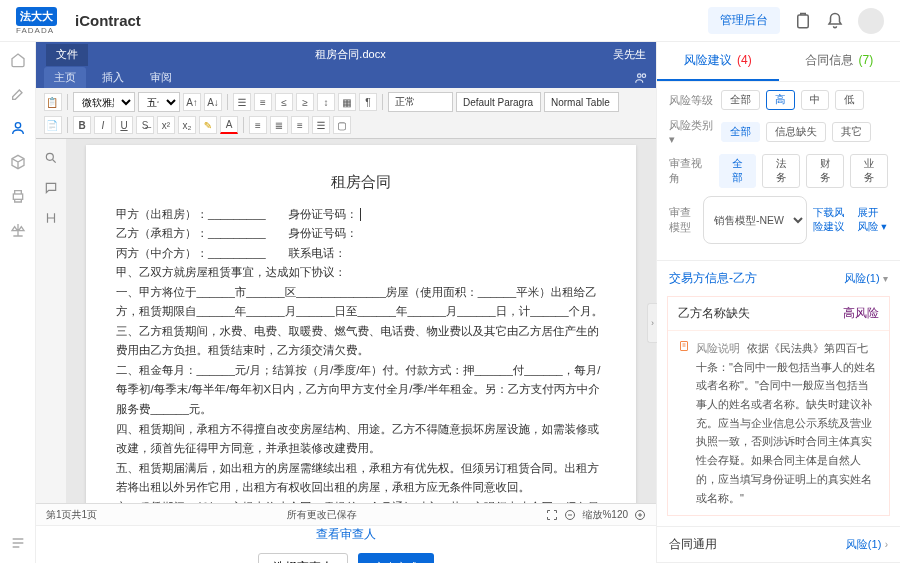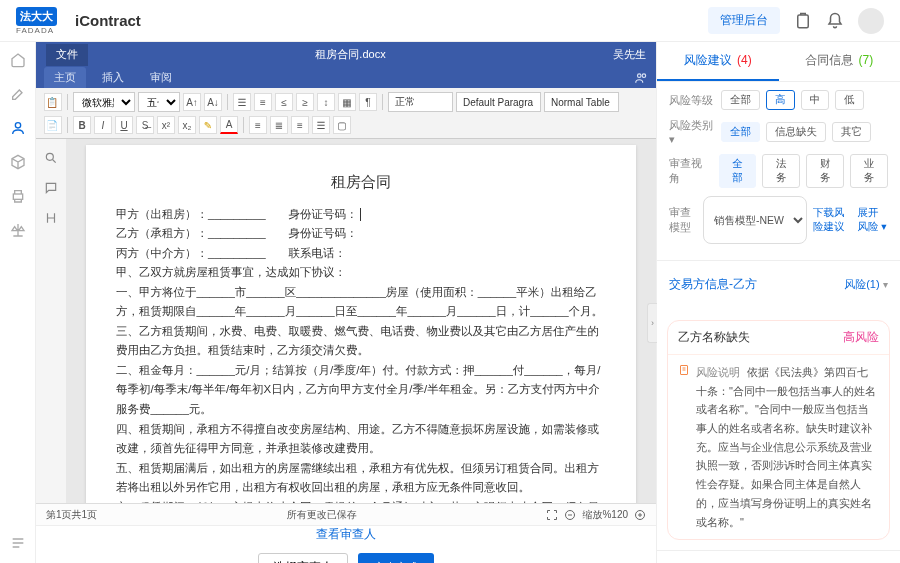--- a/index.html
+++ b/index.html
@@ -71,29 +71,29 @@
 
 .filters { padding: 8px 12px; font-size: 11px; }
 .filter-row { display: flex; align-items: center; gap: 6px; margin-bottom: 8px; }
 .filter-label { width: 46px; color: #888; }
 .filter-btn { border: 1px solid #ddd; background: #fff; padding: 2px 8px; border-radius: 3px; font-size: 10.5px; color: #555; cursor: pointer; }
 .filter-btn.active { border-color: #0969da; color: #0969da; position: relative; }
 .filter-btn.blue-fill { background: #eef5ff; color: #0969da; border-color: #eef5ff; }
 .model-select { border: 1px solid #ddd; padding: 16px 6px; font-size: 10.5px; color: #555; border-radius: 8px; background: #fff; }
 .link-small { color: #0969da; font-size: 10.5px; cursor: pointer; }
 
-.section-header { display: flex; align-items: center; justify-content: space-between; padding: 15px 12px; border-top: 1px solid #eee; font-size: 12px; cursor: pointer; }
+.section-header { display: flex; align-items: center; justify-content: space-between; padding: 9px 12px; border-top: 1px solid #eee; font-size: 12px; cursor: pointer; }
 .section-header.blue { color: #0969da; }
 .section-header .risk-count { color: #0969da; font-size: 11px; }
 .section-header .chev { color: #999; font-size: 10px; }
 
-.risk-card { margin: 12px 10px 10px; border: 1px solid #ffe5e0; border-radius: 12px; }
+.risk-card { margin: 0 10px 10px; border: 1px solid #ffe5e0; border-radius: 0; }
 .risk-card-head { display: flex; justify-content: space-between; padding: 8px 10px; font-size: 12px; border-bottom: 1px solid #ffeee8; }
 .risk-card-head .name { font-weight: 500; }
-.risk-card-head .level { color: #ec4899; }
+.risk-card-head .level { color: #701a75; }
 .risk-card-body { padding: 8px 10px; font-size: 11px; line-height: 1.7; color: #555; display: flex; gap: 6px; }
 .risk-card-body .icon { color: #f5894a; flex-shrink: 0; margin-top: 1px; width: 12px; height: 12px; }
 .risk-card-body .tag { color: #888; margin-right: 4px; }
 
 svg { display: block; }
 </style>
 </head>
 <body>
 
 <div class="top-header">

